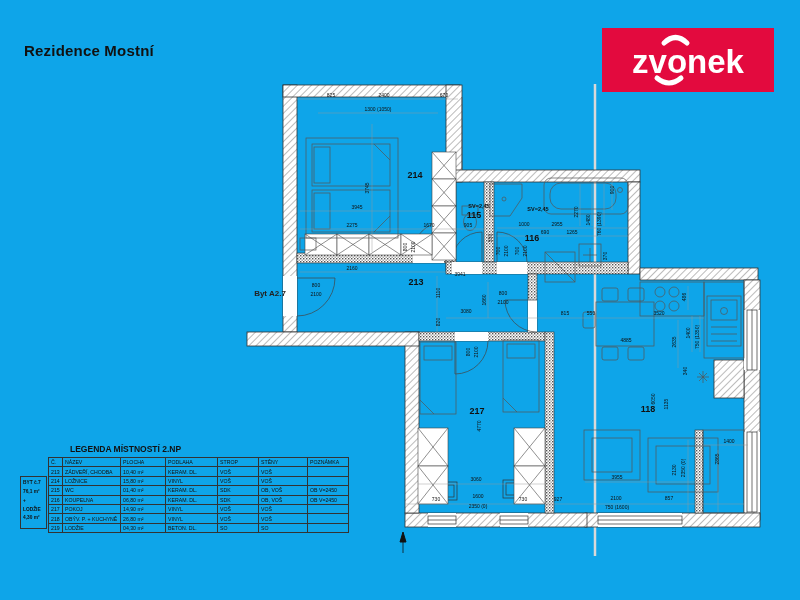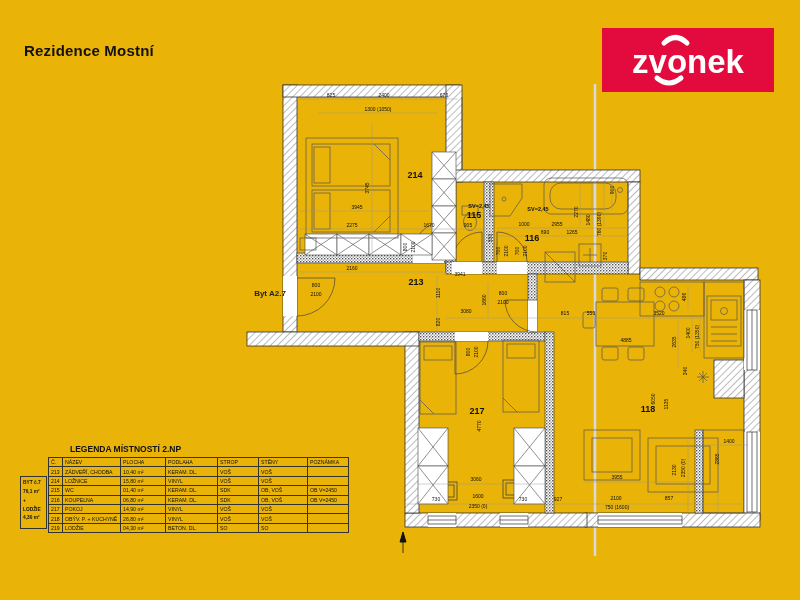--- a/index.html
+++ b/index.html
@@ -1,16 +1,16 @@
 <!DOCTYPE html>
 <html><head>
 <meta charset="utf-8">
 <style>
   html,body{margin:0;padding:0;background:#fff;}
-  .page{position:relative;width:800px;height:600px;background:#eab308;overflow:hidden;
+  .page{position:relative;width:800px;height:600px;background:#0ea5e9;overflow:hidden;
         font-family:"Liberation Sans",sans-serif;color:#111;}
   .title{position:absolute;left:24px;top:42px;font-size:15px;font-weight:bold;letter-spacing:.2px;}
   .logo{position:absolute;left:602px;top:28px;width:143px;height:64px;}
   .plan-svg{position:absolute;left:0;top:0;}
   
   .legend-title{position:absolute;left:48px;top:444px;font-size:8.5px;font-weight:bold;padding-left:22px;}
   .legend-summary{position:absolute;left:20px;top:476px;width:27px;height:53px;border:0.5px solid #333;
       font-size:4.8px;font-weight:bold;line-height:1.85;padding:2px 1px 0 2px;box-sizing:border-box;}
   .legend-summary div{white-space:nowrap;}
   table.legend{position:absolute;left:48px;top:457px;border-collapse:collapse;table-layout:fixed;

